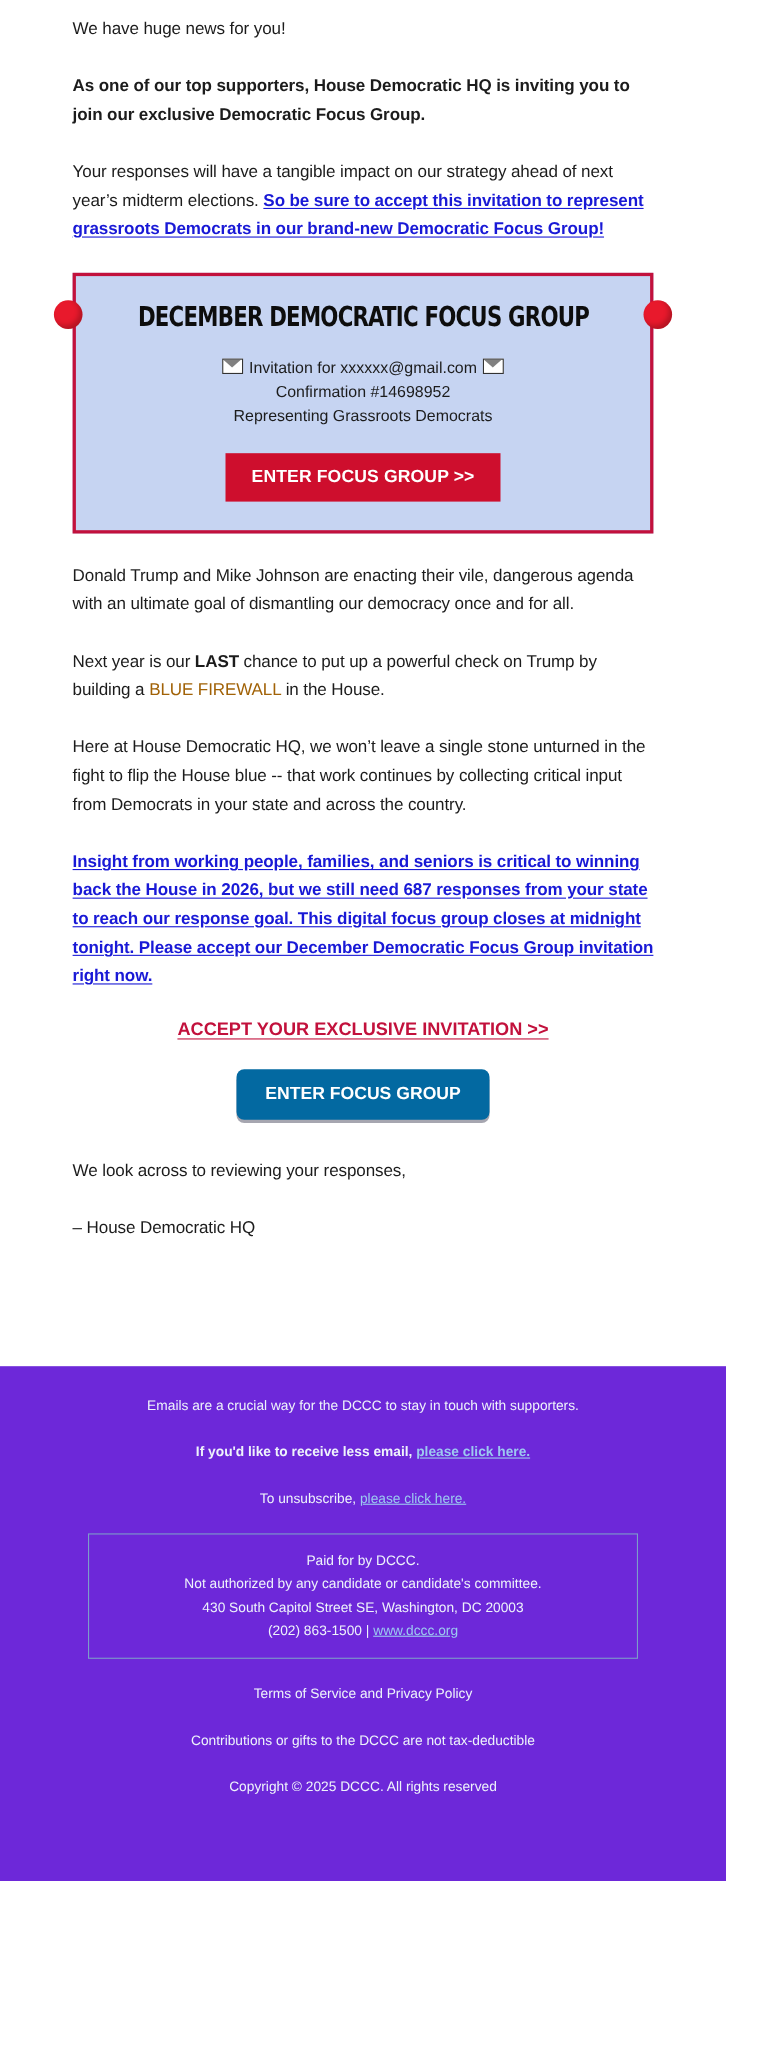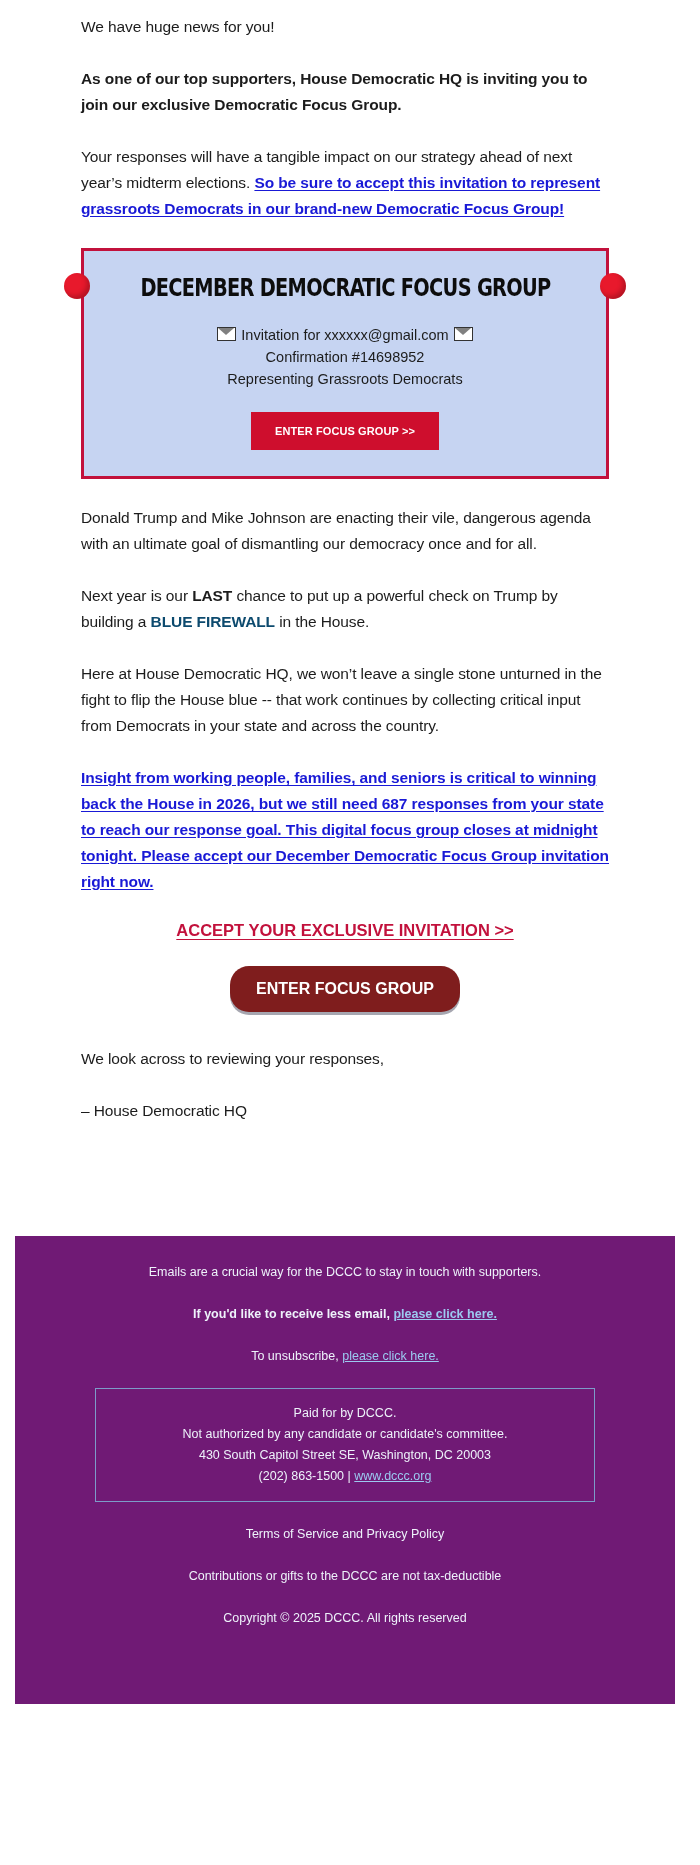--- a/index.html
+++ b/index.html
@@ -10,35 +10,34 @@
   body {
     width: 700px;
     font-family: "Liberation Sans", sans-serif;
     color: #1a1a1a;
     -webkit-font-smoothing: antialiased;
   }
   .email {
     width: 660px;
     background: #ffffff;
     position: relative;
-    margin-left: 15px;
   }
   .body-wrap {
     padding: 0 66px 0 66px;
   }
   p.para {
     font-size: 15.5px;
     line-height: 26px;
     margin: 0 0 26px 0;
     color: #1c1c1c;
     letter-spacing: -0.1px;
   }
   p.para.first { padding-top: 14px; }
   .bold { font-weight: bold; }
-  .bluebold { color: #0c4a6e; font-weight: bold; }
+  .bluebold { color: #a16207; font-weight: normal; }
   a.bluelink {
     color: #1919d6;
     font-weight: bold;
     text-decoration: underline;
     text-underline-offset: 2px;
   }
   
   .invite-card {
     margin: 0 0 26px 0;
     background: #c6d4f2;
@@ -95,21 +94,21 @@
     border-right: 8px solid transparent;
     border-top: 7px solid #555;
     opacity: .75;
   }
   .invite-btn {
     display: inline-block;
     margin-top: 22px;
     background: #ce0e2d;
     color: #ffffff;
     font-weight: bold;
-    font-size: 11px;
+    font-size: 16px;
     letter-spacing: 0.1px;
     padding: 13px 24px 13px 24px;
     text-decoration: none;
     border: 0;
   }
   
   .accept-wrap {
     text-align: center;
     margin: 0 0 26px 0;
   }
@@ -117,26 +116,26 @@
     color: #c2113c;
     font-weight: bold;
     font-size: 16.5px;
     text-decoration: underline;
     text-underline-offset: 3px;
   }
   
   .cta-wrap { text-align: center; margin: 0 0 34px 0; }
   a.blue-btn {
     display: inline-block;
-    background: #7f1d1d;
+    background: #0369a1;
     color: #ffffff;
     font-weight: bold;
     font-size: 16px;
     padding: 14px 26px;
-    border-radius: 19px;
+    border-radius: 7px;
     text-decoration: none;
     box-shadow: 0 3px 0 rgba(0,0,30,.35);
   }
   .signoff { margin-bottom: 22px; }
   .spacer-lg { height: 86px; }
   
   .chip-wrap {
     padding: 0 66px;
     margin-bottom: 40px;
   }
@@ -148,21 +147,21 @@
     font-weight: bold;
     font-size: 16px;
     letter-spacing: -0.1px;
     padding: 20px 10px;
     border-radius: 6px;
     text-decoration: none;
     box-shadow: 0 5px 0 #8f0a1f;
   }
   
   .footer {
-    background: #701a75;
+    background: #6d28d9;
     color: #eef3fb;
     text-align: center;
     padding: 26px 40px 54px 40px;
     font-size: 12.5px;
     line-height: 20px;
   }
   .footer p { margin: 0 0 22px 0; }
   .footer a {
     color: #9cc9f0;
     text-decoration: underline;

